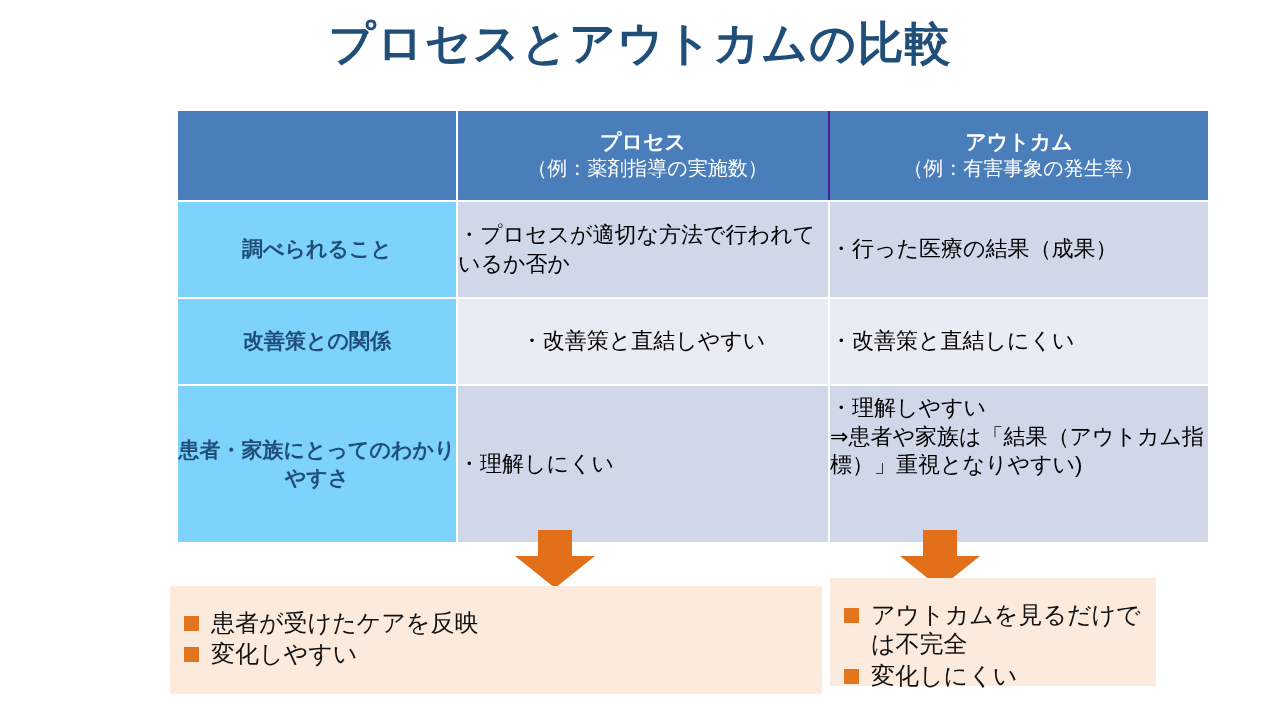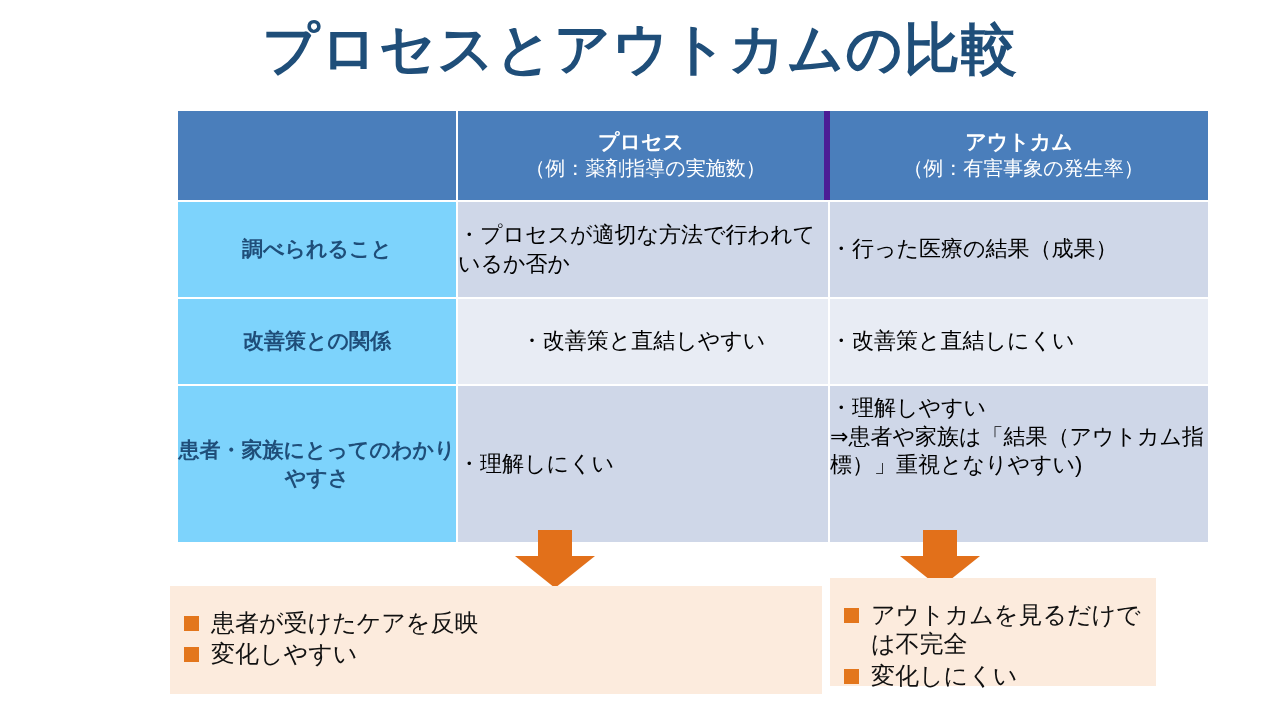--- a/index.html
+++ b/index.html
@@ -15,21 +15,21 @@
     position: relative;
   }
 
   
   #slide-title {
     position: absolute;
     left: 0;
     top: 18px;
     width: 1280px;
     text-align: center;
-    font-size: 56px;
+    font-size: 46px;
     font-weight: bold;
     color: #1F4E79;
     letter-spacing: 1px;
     line-height: 1.1;
     white-space: nowrap;
   }
 
   
   #comparison-table {
     position: absolute;
@@ -51,21 +51,21 @@
 
   
   .thead-cell {
     background: #4A7EBB;
     color: #ffffff;
     height: 89px;
     text-align: center;
     font-size: 21px;
     font-weight: bold;
     line-height: 1.28;
-    border-right: 6px solid #4c1d95;
+    border-right: 2px solid #4c1d95;
   }
   .thead-cell.last { border-right: none; }
   .thead-blank {
     background: #4A7EBB;
     border-right: 2px solid #ffffff;
   }
   .thead-sub {
     display: block;
     font-size: 20px;
     font-weight: normal;

